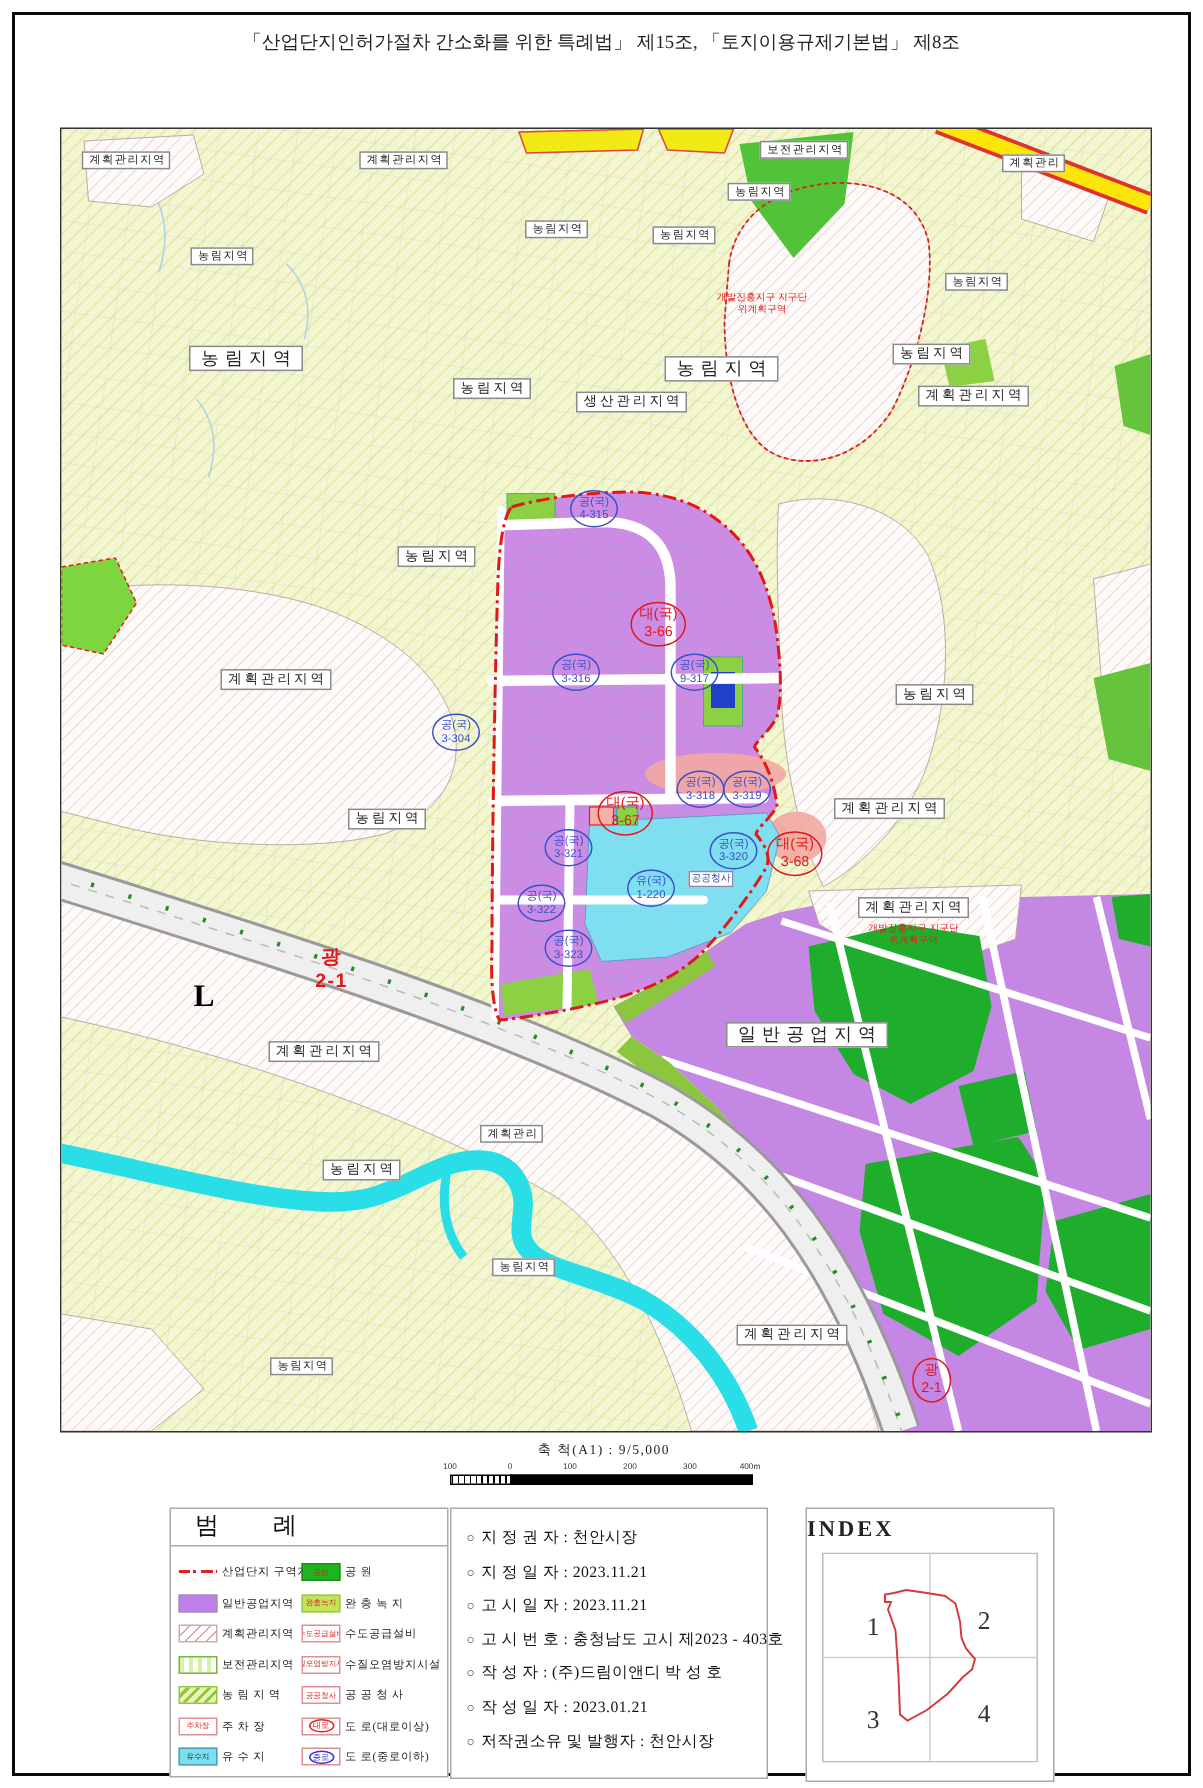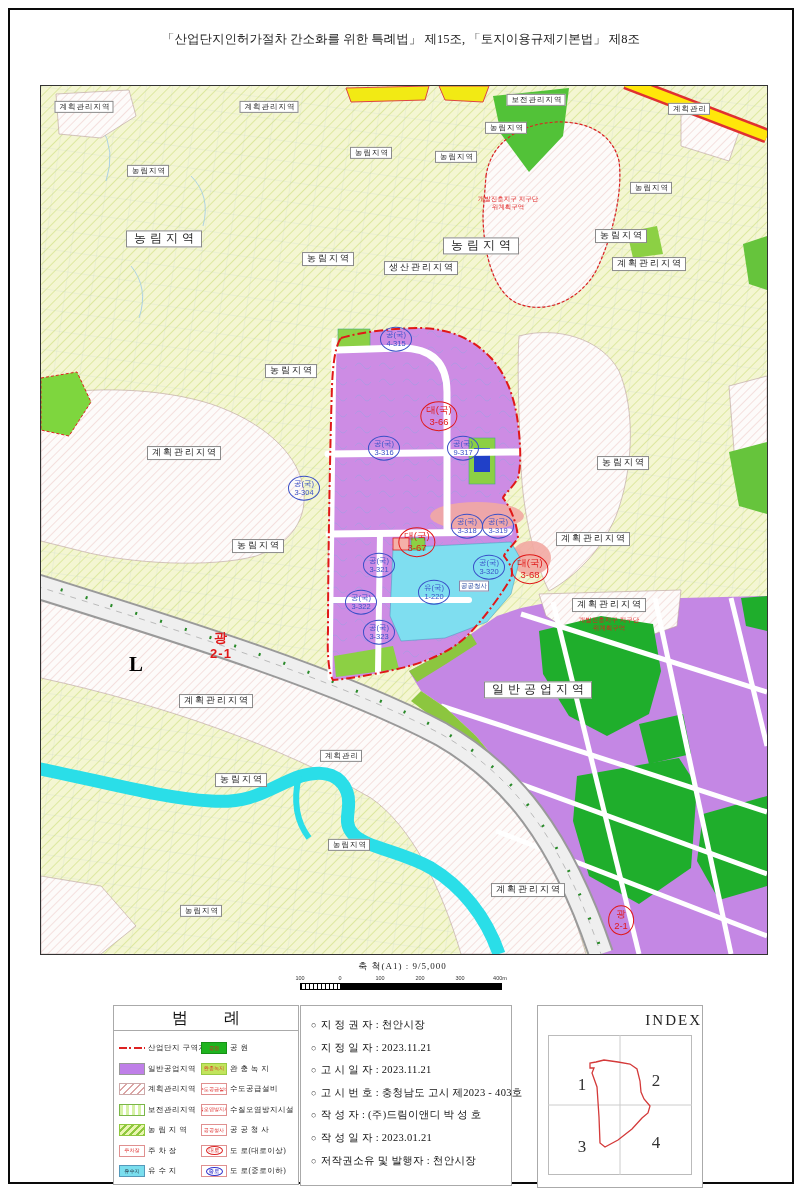--- a/index.html
+++ b/index.html
@@ -1,21 +1,21 @@
 <!DOCTYPE html>
 <html><head>
 <meta charset="utf-8">
 <style>
   html,body{margin:0;padding:0;background:#e8e8e8;}
   .page{position:relative;width:802px;height:1192px;background:#fff;margin:0 auto;overflow:hidden;
         font-family:"Liberation Serif","DejaVu Serif",serif;}
   .frame{position:absolute;left:8px;top:8px;right:8px;bottom:8px;border:2px solid #0a0a0a;pointer-events:none;}
   .titleblock{position:absolute;left:0;top:13px;width:100%;text-align:center;}
   .title{font-size:22px;font-weight:600;color:#111;letter-spacing:1px;}
-  .subtitle{margin-top:18px;font-size:12.5px;color:#222;letter-spacing:0px;}
+  .subtitle{margin-top:7px;font-size:12.5px;color:#222;letter-spacing:0px;}
   .mapwrap{position:absolute;left:40px;top:85px;width:726px;height:868px;border:1px solid #333;background:#f4f6d2;}
   .mapwrap svg{display:block;}
   .labellayer{position:absolute;left:0;top:0;width:726px;height:868px;pointer-events:none;}
   .zlabel{position:absolute;transform:translate(-50%,-50%);background:#fff;border:1px solid #8a8a8a;
           color:#222;font-size:9px;line-height:1.1;letter-spacing:2px;padding:1px 2px 1px 4px;white-space:nowrap;}
   .zlabel.s1{font-size:7.5px;letter-spacing:1px;}
   .zlabel.s2{font-size:9px;}
   .zlabel.s3{font-size:12px;letter-spacing:4px;padding:1px 3px 1px 7px;}
   .plabel{position:absolute;transform:translate(-50%,-50%);text-align:center;
           font-family:"Liberation Sans","DejaVu Sans",sans-serif;
@@ -34,21 +34,21 @@
   .scalelabel{text-align:center;font-size:9px;color:#222;letter-spacing:1px;}
   .scalebar{position:relative;margin-top:10px;height:6px;}
   .sb-hatch{position:absolute;left:0;top:0;width:40px;height:5px;border:1px solid #000;
             background:repeating-linear-gradient(90deg,#000 0 1px,#fff 1px 4px);}
   .sb-solid{position:absolute;left:40px;top:0;width:160px;height:5px;background:#000;border:1px solid #000;}
   .sb-tick{position:absolute;top:-8px;transform:translateX(-50%);font-size:5.5px;color:#333;
            font-family:"Liberation Sans",sans-serif;}
   
   .box{position:absolute;border:1px solid #aaa;background:#fff;}
   .legendbox{left:113px;top:1005px;width:184px;height:178px;}
-  .legendtitle{height:24px;line-height:24px;text-align:center;font-size:16px;letter-spacing:16px;
+  .legendtitle{height:24px;line-height:24px;font-size:16px;letter-spacing:16px;
                text-indent:16px;border-bottom:1px solid #aaa;color:#111;}
   .legendcols{display:grid;grid-template-columns:82px 94px;padding:7px 2px 4px 5px;}
   .lrow{display:flex;align-items:center;gap:3px;height:20.5px;}
   .lrow .lab{font-size:7.5px;color:#222;letter-spacing:0.5px;white-space:nowrap;}
   .sw{width:26px;height:12px;border:1px solid #d99;flex:0 0 auto;display:flex;align-items:center;
       justify-content:center;overflow:hidden;box-sizing:border-box;}
   .sw .sym{font-size:6px;color:#d22;transform:scale(0.85);white-space:nowrap;
            font-family:"Liberation Sans",sans-serif;}
   .sw.boundary{border:none;height:10px;background:
      linear-gradient(to bottom,transparent 4px,#d22 4px,#d22 6px,transparent 6px);
@@ -65,21 +65,21 @@
   .sw.green{background:#1fb41f;border-color:#179017;}
   .sw.ygreen{background:#c2e45c;border-color:#9c4;}
   .sw.roadred,.sw.roadblue{background:#fff;border-color:#e09090;}
   .sw .circ{font-size:5.5px;border:1px solid #d22;border-radius:50%;padding:0 2px;color:#d22;
             font-family:"Liberation Sans",sans-serif;}
   .sw.roadblue .circ{border-color:#33c;color:#33c;}
   .infobox{left:300px;top:1005px;width:212px;height:181px;padding:12px 0 0 10px;box-sizing:border-box;}
   .irow{display:flex;align-items:baseline;height:22.6px;font-size:10.5px;color:#111;letter-spacing:0.3px;white-space:nowrap;}
   .irow .bullet{font-size:9px;margin-right:4px;color:#333;}
   .indexbox{left:537px;top:1005px;width:164px;height:181px;}
-  .indextitle{text-align:right;font-size:15px;letter-spacing:2px;color:#222;margin-top:6px;}
+  .indextitle{text-align:left;font-size:15px;letter-spacing:2px;color:#222;margin-top:6px;font-weight:bold;}
   .indexgrid{position:relative;margin:6px auto 0 auto;width:144px;height:140px;}
   .idxnum{position:absolute;transform:translate(-50%,-50%);font-size:17px;color:#333;}
 </style>
 </head>
 <body>
 
 <div class="page">
   <div class="frame"></div>
 
   <div class="titleblock">

